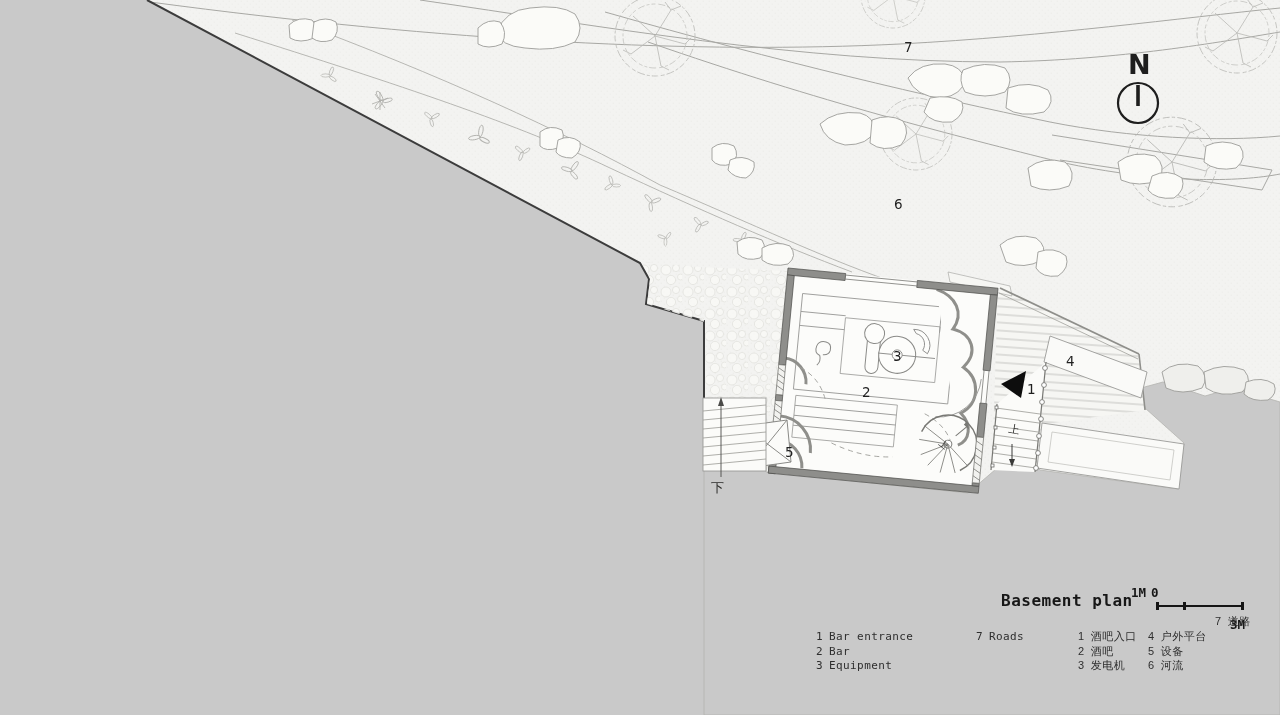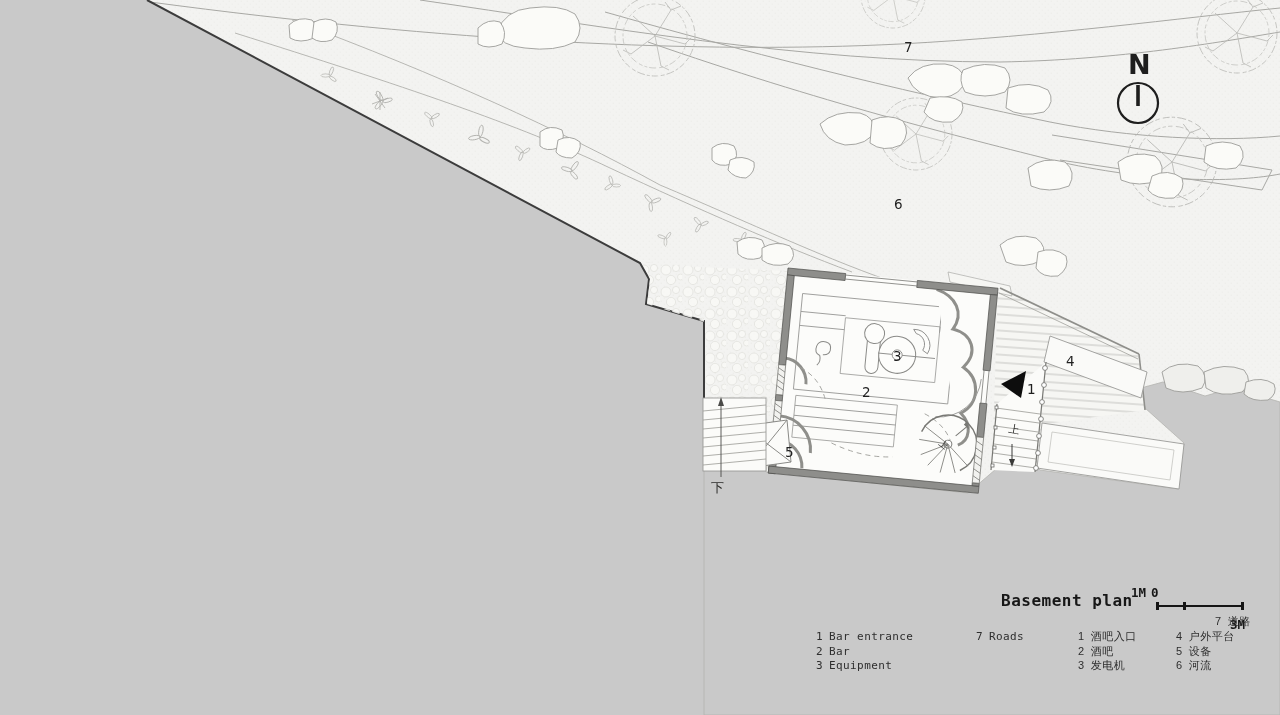--- a/index.html
+++ b/index.html
@@ -13,21 +13,21 @@
   .scale-num{position:absolute;top:585px;font-family:"DejaVu Sans Mono","Liberation Mono",monospace;
          font-size:12.5px;font-weight:700;color:#171717;}
   #scale-0{left:1151px;} #scale-1m{left:1131px;} #scale-3m{left:1230px;margin-top:32px;}
   .scale-line{position:absolute;left:1156px;top:605px;width:88px;height:2px;background:#151515;}
   .scale-tick{position:absolute;top:602px;width:3px;height:8px;background:#151515;}
   .legend-col{position:absolute;font-family:"DejaVu Sans Mono","Liberation Mono",monospace;
          font-size:11px;letter-spacing:0.4px;color:#2e2e2e;line-height:14.5px;white-space:nowrap;}
   .legend-col.zh{font-family:Liberation Sans, sans-serif;font-size:11px;letter-spacing:0.5px;}
   .legend-row .num{margin-right:6px;}
   #lg-en-1{left:816px;top:630px;} #lg-en-2{left:906px;top:630px;} #lg-en-3{left:976px;top:630px;}
-  #lg-zh-1{left:1078px;top:629px;} #lg-zh-2{left:1176px;top:629px;} #lg-zh-3{left:1215px;top:614px;}
+  #lg-zh-1{left:1078px;top:629px;} #lg-zh-2{left:1148px;top:629px;} #lg-zh-3{left:1215px;top:614px;}
 </style>
 </head>
 <body>
 
 <div id="stage">
 
 <svg id="plan-svg" width="1280" height="715" viewBox="0 0 1280 715">
   <defs>
     <pattern id="dots" width="6" height="6" patternUnits="userSpaceOnUse">
       <circle cx="1.2" cy="1.2" r="0.6" fill="#dddddab0"></circle>

